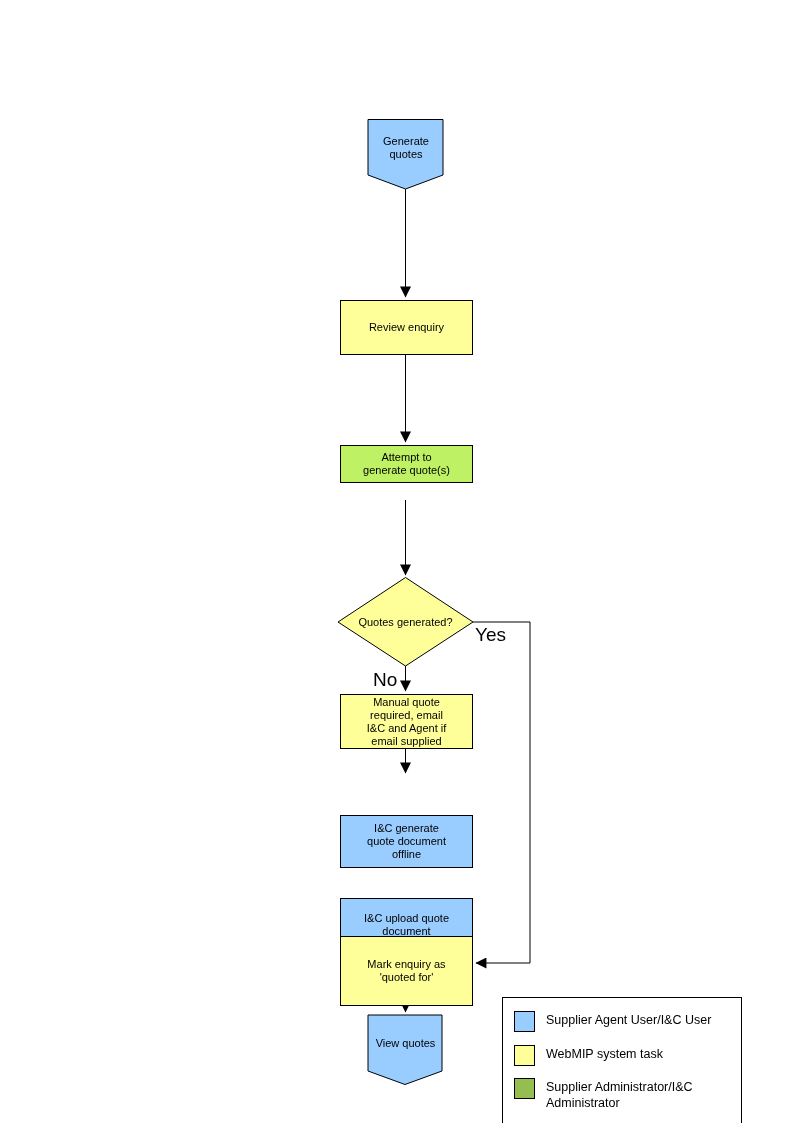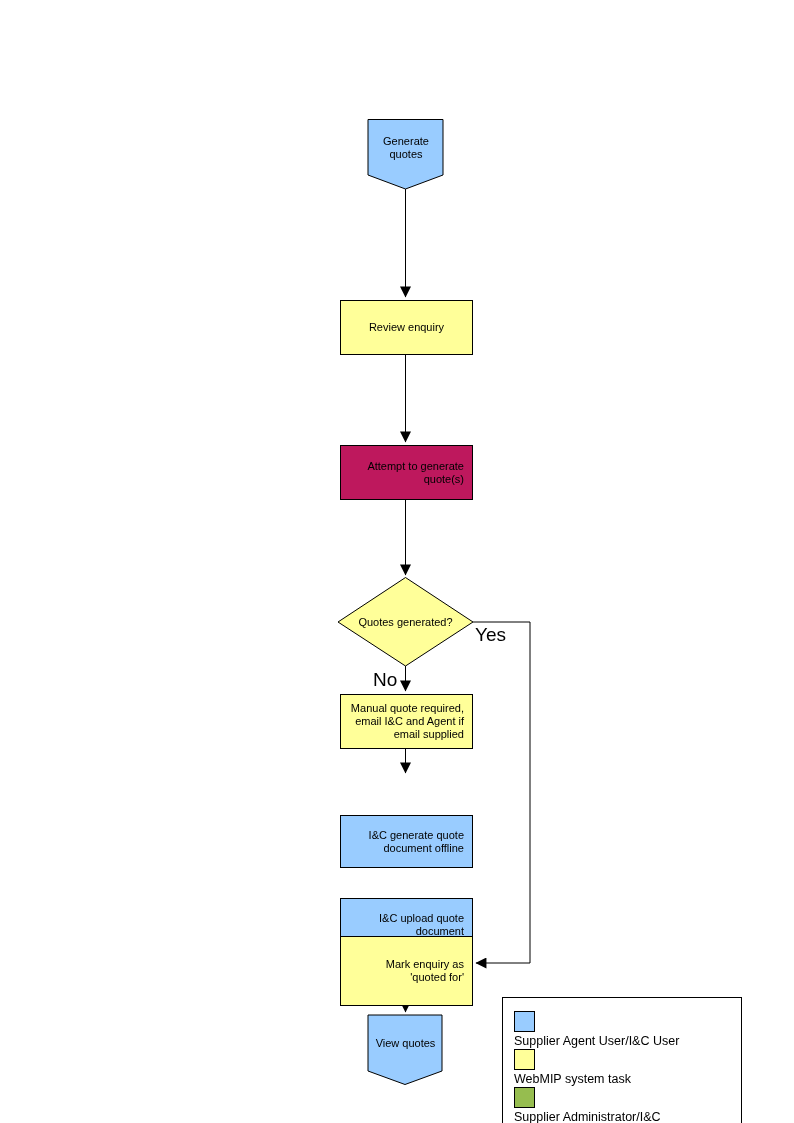--- a/index.html
+++ b/index.html
@@ -12,44 +12,44 @@
     overflow:hidden;
     margin-top:46px;
   }
   #wires{position:absolute;left:0;top:0;width:794px;height:1123px;}
   #wires path.conn{fill:none;stroke:#000;stroke-width:1;}
   #wires polygon{stroke:#000;stroke-width:1;}
   .node{
     position:absolute;
     border:1px solid #000;
     display:flex;align-items:center;justify-content:center;
-    text-align:right;
+    text-align:center;
     font-size:11px;line-height:13px;
-    padding:2px 8px;box-sizing:border-box;
+    padding:2px 20px;box-sizing:border-box;
   }
   .shape-label{
     position:absolute;
     display:flex;align-items:center;justify-content:center;
     text-align:center;
     font-size:11px;line-height:13px;
   }
   .branch-label{
     position:absolute;
     font-size:19px;line-height:24px;
     white-space:nowrap;
   }
   #legend{
     position:absolute;left:502px;top:951px;
     width:240px;height:127px;
     border:1px solid #000;background:#fff;
     box-sizing:border-box;
     display:flex;flex-direction:column;justify-content:space-between;
     padding:13px 10px 12px 11px;
   }
-  .legend-row{display:flex;align-items:flex-start;flex-direction:column;}
+  .legend-row{display:flex;align-items:flex-start;}
   .legend-swatch{
     width:19px;height:19px;
     border:1px solid #000;
     flex:0 0 auto;
     margin-right:11px;
   }
   .legend-label{
     font-size:12.5px;line-height:16px;
     padding-top:1px;
   }
@@ -89,21 +89,21 @@
 
   <div class="shape-label" style="left:371px;top:971px;width:69px;height:52px;">View quotes</div>
 
   <div class="branch-label" style="left:475px;top:577px;">Yes</div>
   <div class="branch-label" style="left:373px;top:622px;">No</div>
 
   <div class="node" style="left: 340px; top: 254px; width: 133px; height: 55px; background-color: rgb(255, 255, 153);">
     <span>Review enquiry</span>
   </div>
 
-  <div class="node" style="left: 340px; top: 399px; width: 133px; height: 55px; background-color: #be185d;">
+  <div class="node" style="left: 340px; top: 399px; width: 133px; height: 38px; background-color: #bef264;">
     <span>Attempt to generate quote(s)</span>
   </div>
 
   <div class="node" style="left: 340px; top: 648px; width: 133px; height: 55px; background-color: rgb(255, 255, 153);">
     <span>Manual quote required, email I&amp;C and Agent if email supplied</span>
   </div>
 
   <div class="node" style="left: 340px; top: 769px; width: 133px; height: 53px; background-color: rgb(153, 204, 255);">
     <span>I&amp;C generate quote document offline</span>
   </div>

